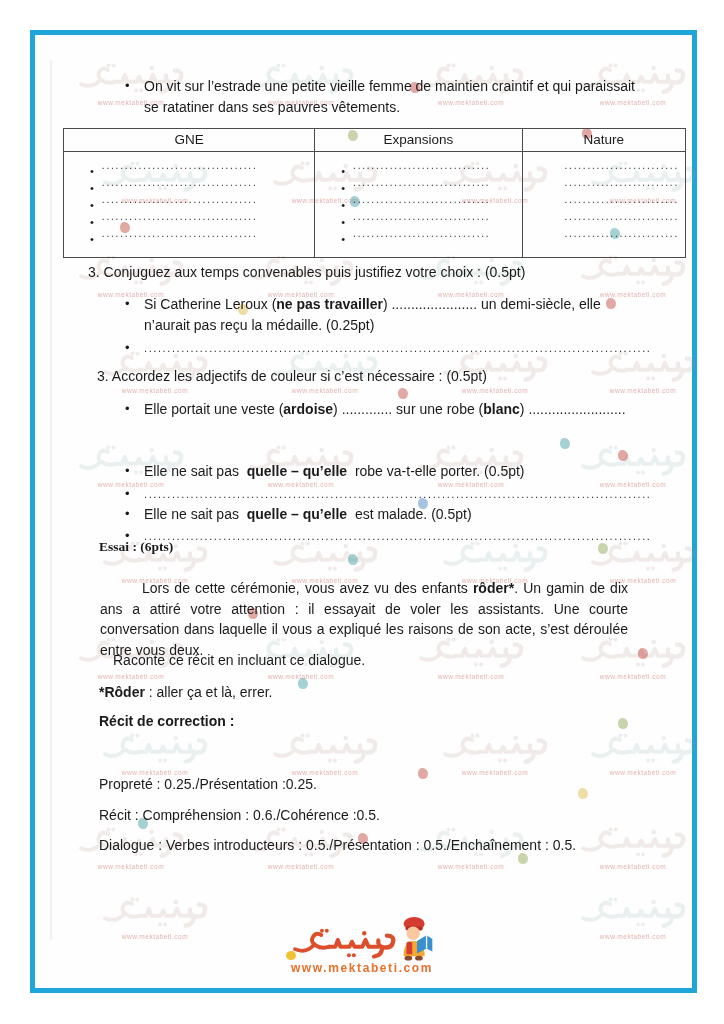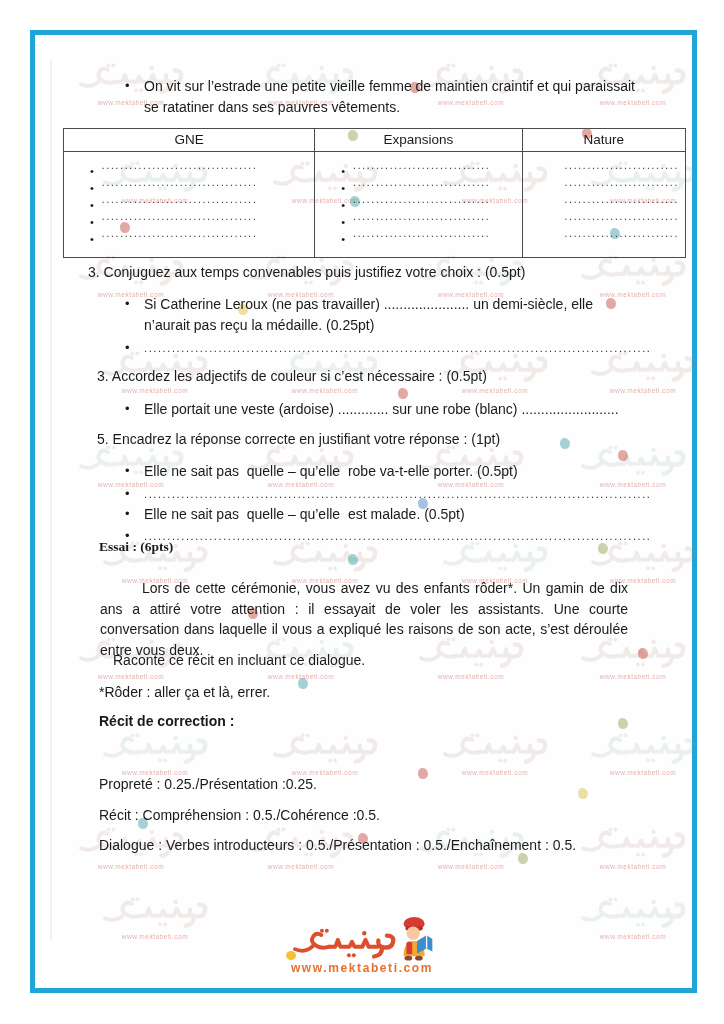--- a/index.html
+++ b/index.html
@@ -17,21 +17,21 @@
   .wm-url{display:block;font-size:6.5px;letter-spacing:.5px;color:#c05048;opacity:.45;margin-top:-3px;}
   .sp{position:absolute;width:10px;height:11px;border-radius:45% 55% 50% 50%;
       opacity:.45;filter:blur(.4px);z-index:1;}
   .sp-r{background:#c24136}.sp-t{background:#3b9aa3}.sp-g{background:#8aa24a}
   .sp-y{background:#d9b93d}.sp-b{background:#3d7fc2}
   
   .blk{position:absolute;z-index:2;font-size:14px;line-height:21px;}
   .t{white-space:pre-wrap;}
   .bulleted{padding-left:19px;}
   .bl{position:absolute;left:0;top:-1px;font-size:13px;}
-  b{font-weight:400;}
+  b{font-weight:700;}
   .dots{display:inline-block;overflow:hidden;white-space:nowrap;font-size:11px;
         letter-spacing:1.6px;vertical-align:2px;color:#2b2b2b;}
   .dotline .dots{width:505px;}
   
   .xtable{position:absolute;left:63px;top:128px;width:623px;height:130px;z-index:2;
           display:flex;border:1.5px solid #4a4a4a;box-sizing:border-box;background:transparent;}
   .xcol{box-sizing:border-box;border-right:1.5px solid #4a4a4a;}
   .xcol:last-child{border-right:none;}
   .xth{height:22px;line-height:22px;text-align:center;font-size:13.5px;
        border-bottom:1.5px solid #4a4a4a;}
@@ -266,21 +266,20 @@
     <span class="bl">•</span>
     <span class="dots">..........................................................................................................................................................................</span>
   </div>
 
   <div class="blk" style="left:97px;top:366px"><span class="t">3. Accordez les adjectifs de couleur si c’est nécessaire : (0.5pt)</span></div>
   <div class="blk bulleted" style="left:125px;top:399px;width:510px">
     <span class="bl">•</span>
     <span class="t"><span>Elle portait une veste (</span><b>ardoise</b><span>) ............. sur une robe (</span><b>blanc</b><span>) .........................</span></span>
   </div>
 
-  <div class="blk" style="left:97px;top:429px"><span class="t">5. Encadrez la réponse correcte en justifiant votre réponse : (1pt)</span></div>
   <div class="blk bulleted" style="left:125px;top:461px;width:510px">
     <span class="bl">•</span>
     <span class="t"><span>Elle ne sait pas  </span><b>quelle – qu’elle</b><span>  robe va-t-elle porter. (0.5pt)</span></span>
   </div>
   <div class="blk bulleted dotline" style="left:125px;top:484px">
     <span class="bl">•</span>
     <span class="dots">..........................................................................................................................................................................</span>
   </div>
   <div class="blk bulleted" style="left:125px;top:504px;width:510px">
     <span class="bl">•</span>
@@ -295,21 +294,21 @@
   <div class="blk para" style="left:100px;top:578px">
     <span class="t"><span>Lors de cette cérémonie, vous avez vu des enfants </span><b>rôder*</b><span>. Un gamin de dix ans a attiré votre attention : il essayait de voler les assistants. Une courte conversation dans laquelle il vous a expliqué les raisons de son acte, s’est déroulée entre vous deux.</span></span>
   </div>
   <div class="blk" style="left:113px;top:650px"><span class="t">Raconte ce récit en incluant ce dialogue.</span></div>
   <div class="blk" style="left:99px;top:682px">
     <span class="t"><b>*Rôder</b><span> : aller ça et là, errer.</span></span>
   </div>
 
   <div class="blk" style="left:99px;top:711px;font-weight:700"><span>Récit de correction :</span></div>
   <div class="blk" style="left:99px;top:774px"><span class="t">Propreté : 0.25./Présentation :0.25.</span></div>
-  <div class="blk" style="left:99px;top:805px"><span class="t">Récit : Compréhension : 0.5./Cohérence :0.5.</span></div>
+  <div class="blk" style="left:99px;top:805px"><span class="t">Récit : Compréhension : 0.6./Cohérence :0.5.</span></div>
   <div class="blk" style="left:99px;top:835px"><span class="t">Dialogue : Verbes introducteurs : 0.5./Présentation : 0.5./Enchaînement : 0.5.</span></div>
 
   <div class="logo">
     <div class="logo-row">
       <svg class="logo-cal" viewBox="0 0 176 64" aria-label="مكتبتي">
           <use href="#cal"></use>
         </svg>
       <svg class="logo-kid" viewBox="0 0 36 48">
         <ellipse cx="15" cy="8" rx="11" ry="7" fill="#d63b2f"></ellipse>
         <rect x="6" y="11" width="18" height="4" rx="2" fill="#b92c22"></rect>

